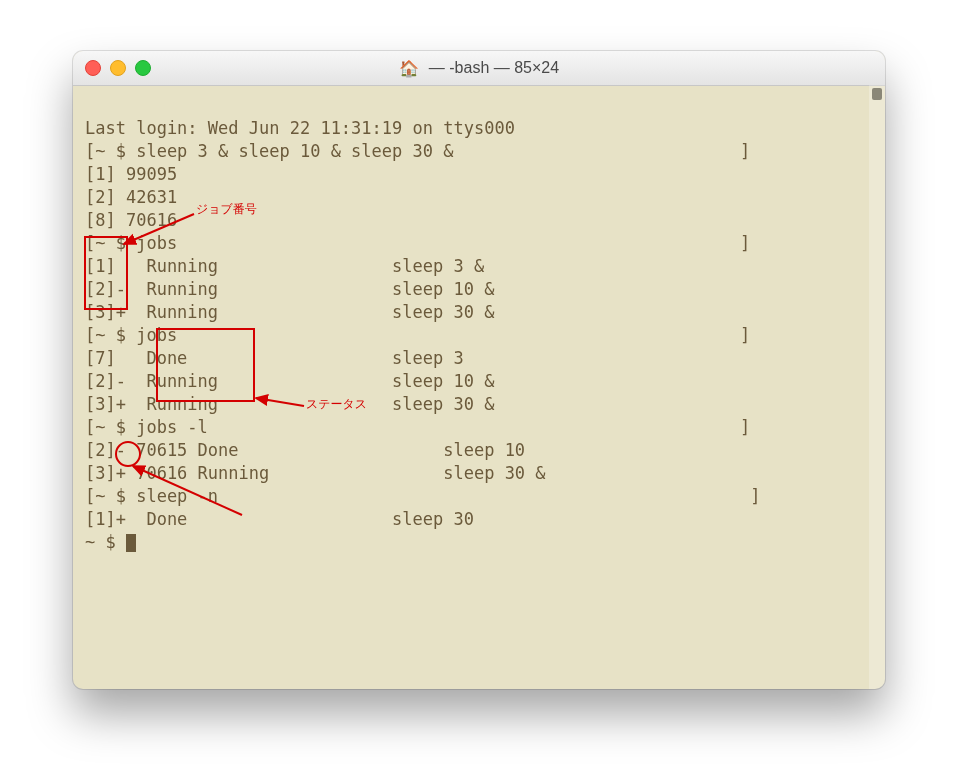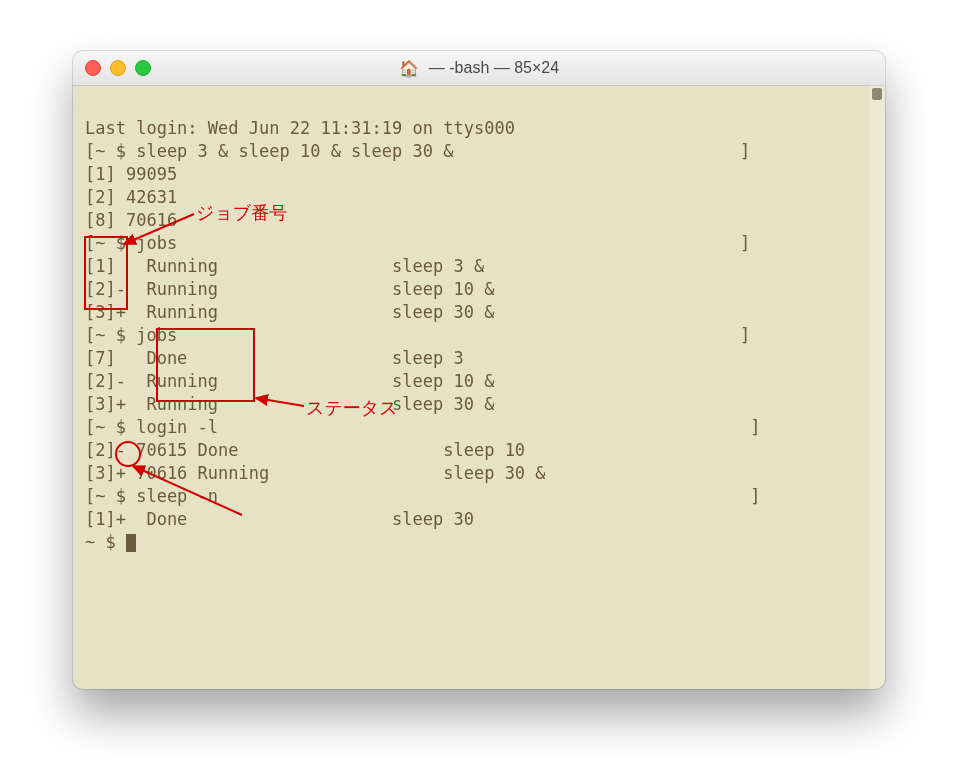--- a/index.html
+++ b/index.html
@@ -37,21 +37,21 @@
   .scrollbar{
     position:absolute;right:0;top:34px;width:16px;bottom:0;
     background:rgba(255,255,255,.25);
   }
   .scroll-thumb{
     position:absolute;right:3px;top:3px;width:10px;height:12px;background:#8a8777;border-radius:2px;
   }
 
   
   .anno{position:absolute;pointer-events:none;}
-  .anno-label{color:#d40000;font-size:18px;font-family:"Hiragino Sans","Meiryo",sans-serif;}
+  .anno-label{color:#d40000;font-size:12px;font-family:"Hiragino Sans","Meiryo",sans-serif;}
   .box{border:2px solid #d40000;position:absolute;}
   .circle{border:2px solid #d40000;border-radius:50%;position:absolute;}
   svg.arrow{position:absolute;overflow:visible;}
 </style>
 </head>
 <body>
 <div class="canvas">
 
 <div class="window">
   <div class="titlebar">
@@ -73,21 +73,21 @@
 <span>[2] 42631</span>
 <span>[8] 70616</span>
 <span>[~ $ jobs                                                       ]</span>
 <span>[1]   Running                 sleep 3 &amp;</span>
 <span>[2]-  Running                 sleep 10 &amp;</span>
 <span>[3]+  Running                 sleep 30 &amp;</span>
 <span>[~ $ jobs                                                       ]</span>
 <span>[7]   Done                    sleep 3</span>
 <span>[2]-  Running                 sleep 10 &amp;</span>
 <span>[3]+  Running                 sleep 30 &amp;</span>
-<span>[~ $ login -l                                                    ]</span>
+<span>[~ $ jobs -l                                                    ]</span>
 <span>[2]- 70615 Done                    sleep 10</span>
 <span>[3]+ 70616 Running                 sleep 30 &amp;</span>
 <span>[~ $ sleep -n                                                    ]</span>
 <span>[1]+  Done                    sleep 30</span>
 <span>~ $ </span><span class="cursor"></span>
   </div>
 
   <div class="scrollbar">
     <div class="scroll-thumb"></div>
   </div>

